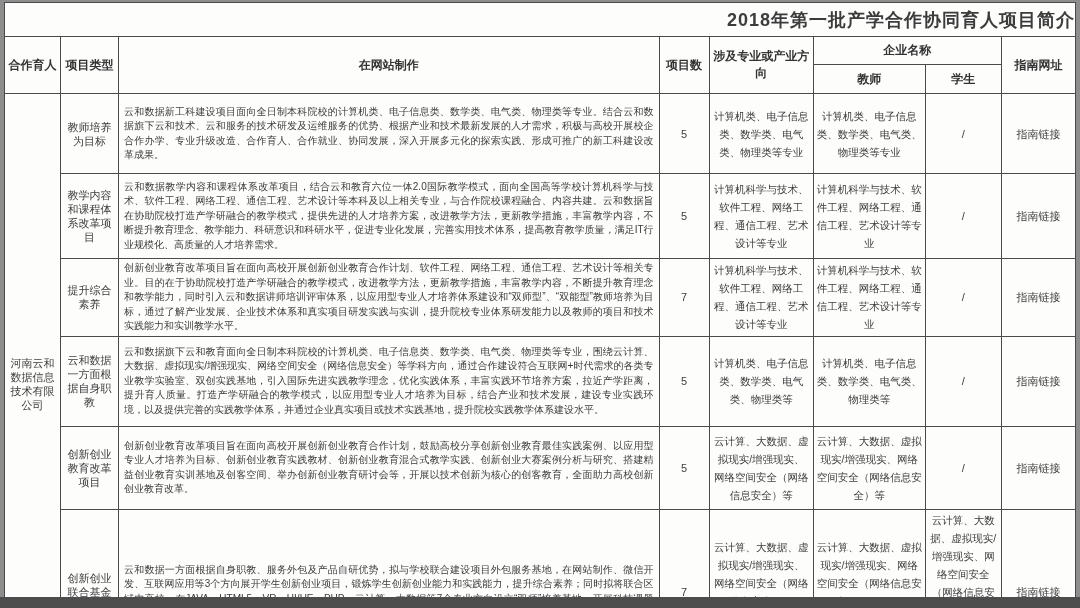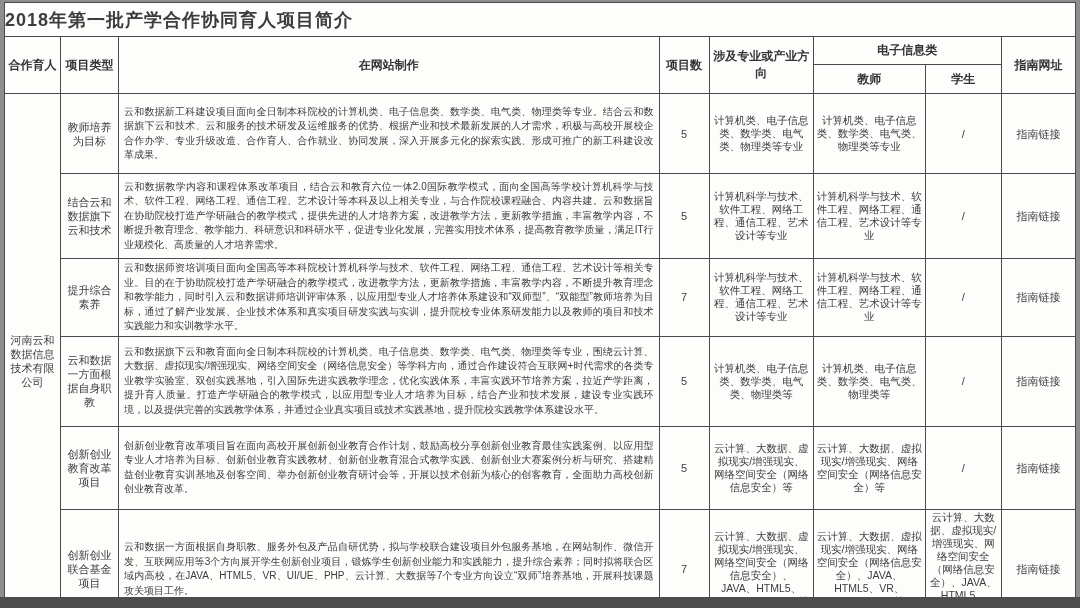--- a/index.html
+++ b/index.html
@@ -24,30 +24,30 @@
     border-collapse: collapse; table-layout: fixed;
     background:#fdfdfc;
   }
   .doc th, .doc td {
     border: 1px solid #4a4a4a;
     color: #3c3c3c;
     vertical-align: middle;
     overflow: hidden;
   }
   .title-cell {
-    text-align:left; font-weight:bold; font-size:18px; color:#2e2e2e;
+    text-align:right; font-weight:bold; font-size:18px; color:#2e2e2e;
     letter-spacing:1px;
   }
   .doc th { font-size:12px; font-weight:bold; text-align:center; color:#333; padding:1px 2px; }
   .cell-center { text-align:center; font-size:11px; line-height:14px; padding:1px 3px; }
   .cell-intro {
     text-align:justify; font-size:10px; line-height:14.5px; padding:2px 5px;
     color:#3c3c3c;
   }
-  .cell-small { font-size:10.5px; line-height:13px; }
+  .cell-small { font-size:10.5px; line-height:18px; }
   .guide-link { cursor:pointer; color:#3c3c3c; text-decoration:none;font-family:Liberation Serif, serif; }
 </style>
 </head>
 <body>
 
 <div class="page">
   <div class="sheet">
     <table class="doc">
       <colgroup>
         <col style="width:56px">
@@ -62,52 +62,52 @@
       <tbody>
           <tr style="height:34px">
         <td colspan="8" class="title-cell">2018年第一批产学合作协同育人项目简介</td>
       </tr>
       <tr style="height:28px">
         <th rowspan="2">合作育人</th>
         <th rowspan="2">项目类型</th>
         <th rowspan="2">在网站制作</th>
         <th rowspan="2">项目数</th>
         <th rowspan="2">涉及专业或产业方向</th>
-        <th colspan="2">电子信息类</th>
+        <th colspan="2">企业名称</th>
         <th rowspan="2">指南网址</th>
       </tr>
       <tr style="height:29px">
         <th>教师</th>
         <th>学生</th>
       </tr>
 
       <tr style="height:80px">
         <td rowspan="6" class="cell-center">河南云和数据信息技术有限公司</td>
         <td class="cell-center">教师培养为目标</td>
         <td class="cell-intro">云和数据新工科建设项目面向全日制本科院校的计算机类、电子信息类、数学类、电气类、物理类等专业。结合云和数据旗下云和技术、云和服务的技术研发及运维服务的优势、根据产业和技术最新发展的人才需求，积极与高校开展校企合作办学、专业升级改造、合作育人、合作就业、协同发展，深入开展多元化的探索实践、形成可推广的新工科建设改革成果。</td>
         <td class="cell-center">5</td>
         <td class="cell-center cell-small">计算机类、电子信息类、数学类、电气类、物理类等专业</td>
         <td class="cell-center cell-small">计算机类、电子信息类、数学类、电气类、物理类等专业</td>
         <td class="cell-center">/</td>
         <td class="cell-center"><span class="guide-link">指南链接</span></td>
       </tr>
 
       <tr style="height:85px">
-        <td class="cell-center">结合云和数据旗下云和技术</td>
+        <td class="cell-center">教学内容和课程体系改革项目</td>
         <td class="cell-intro">云和数据教学内容和课程体系改革项目，结合云和教育六位一体2.0国际教学模式，面向全国高等学校计算机科学与技术、软件工程、网络工程、通信工程、艺术设计等本科及以上相关专业，与合作院校课程融合、内容共建。云和数据旨在协助院校打造产学研融合的教学模式，提供先进的人才培养方案，改进教学方法，更新教学措施，丰富教学内容，不断提升教育理念、教学能力、科研意识和科研水平，促进专业化发展，完善实用技术体系，提高教育教学质量，满足IT行业规模化、高质量的人才培养需求。</td>
         <td class="cell-center">5</td>
         <td class="cell-center cell-small">计算机科学与技术、软件工程、网络工程、通信工程、艺术设计等专业</td>
         <td class="cell-center cell-small">计算机科学与技术、软件工程、网络工程、通信工程、艺术设计等专业</td>
         <td class="cell-center">/</td>
         <td class="cell-center"><span class="guide-link">指南链接</span></td>
       </tr>
 
       <tr style="height:77px">
         <td class="cell-center">提升综合素养</td>
-        <td class="cell-intro">云和数据师资培训项目面向全国高等本科院校计算机科学与技术、软件工程、网络工程、通信工程、艺术设计等相关专业。目的在于协助院校打造产学研融合的教学模式，改进教学方法，更新教学措施，丰富教学内容，不断提升教育理念和教学能力，同时引入云和数据讲师培训评审体系，以应用型专业人才培养体系建设和“双师型”、“双能型”教师培养为目标，通过了解产业发展、企业技术体系和真实项目研发实践与实训，提升院校专业体系研发能力以及教师的项目和技术实践能力和实训教学水平。</td>
+        <td class="cell-intro">创新创业教育改革项目旨在面向高校开展创新创业教育合作计划、软件工程、网络工程、通信工程、艺术设计等相关专业。目的在于协助院校打造产学研融合的教学模式，改进教学方法，更新教学措施，丰富教学内容，不断提升教育理念和教学能力，同时引入云和数据讲师培训评审体系，以应用型专业人才培养体系建设和“双师型”、“双能型”教师培养为目标，通过了解产业发展、企业技术体系和真实项目研发实践与实训，提升院校专业体系研发能力以及教师的项目和技术实践能力和实训教学水平。</td>
         <td class="cell-center">7</td>
         <td class="cell-center cell-small">计算机科学与技术、软件工程、网络工程、通信工程、艺术设计等专业</td>
         <td class="cell-center cell-small">计算机科学与技术、软件工程、网络工程、通信工程、艺术设计等专业</td>
         <td class="cell-center">/</td>
         <td class="cell-center"><span class="guide-link">指南链接</span></td>
       </tr>
 
       <tr style="height:90px">
         <td class="cell-center">云和数据一方面根据自身职教</td>
         <td class="cell-intro">云和数据旗下云和教育面向全日制本科院校的计算机类、电子信息类、数学类、电气类、物理类等专业，围绕云计算、大数据、虚拟现实/增强现实、网络空间安全（网络信息安全）等学科方向，通过合作建设符合互联网+时代需求的各类专业教学实验室、双创实践基地，引入国际先进实践教学理念，优化实践体系，丰富实践环节培养方案，拉近产学距离，提升育人质量。打造产学研融合的教学模式，以应用型专业人才培养为目标，结合产业和技术发展，建设专业实践环境，以及提供完善的实践教学体系，并通过企业真实项目或技术实践基地，提升院校实践教学体系建设水平。</td>

